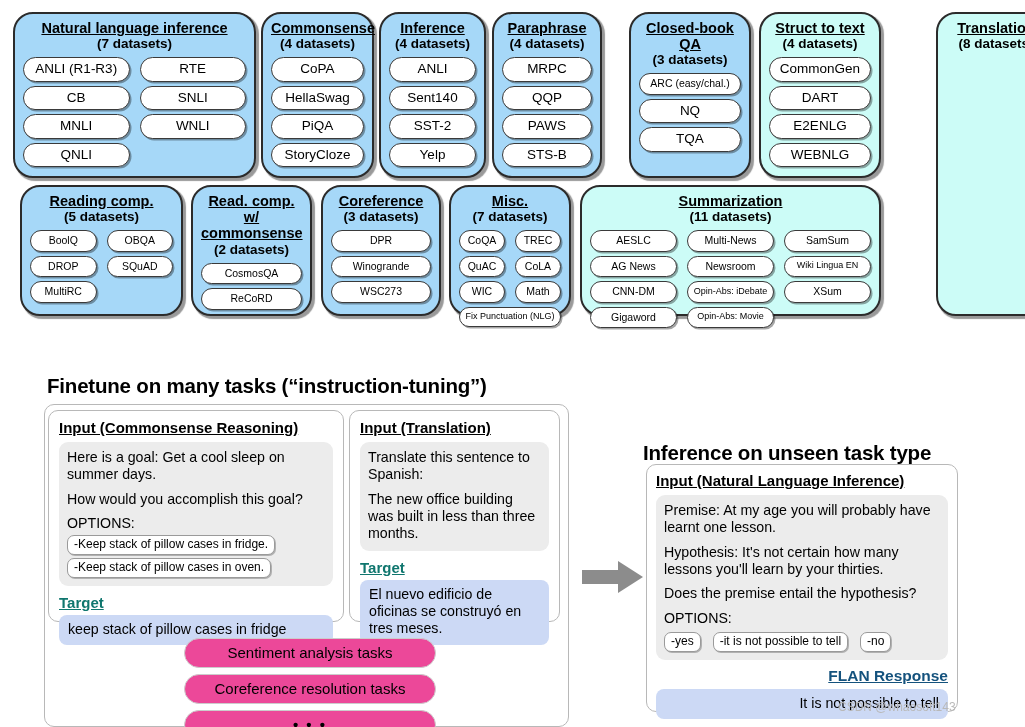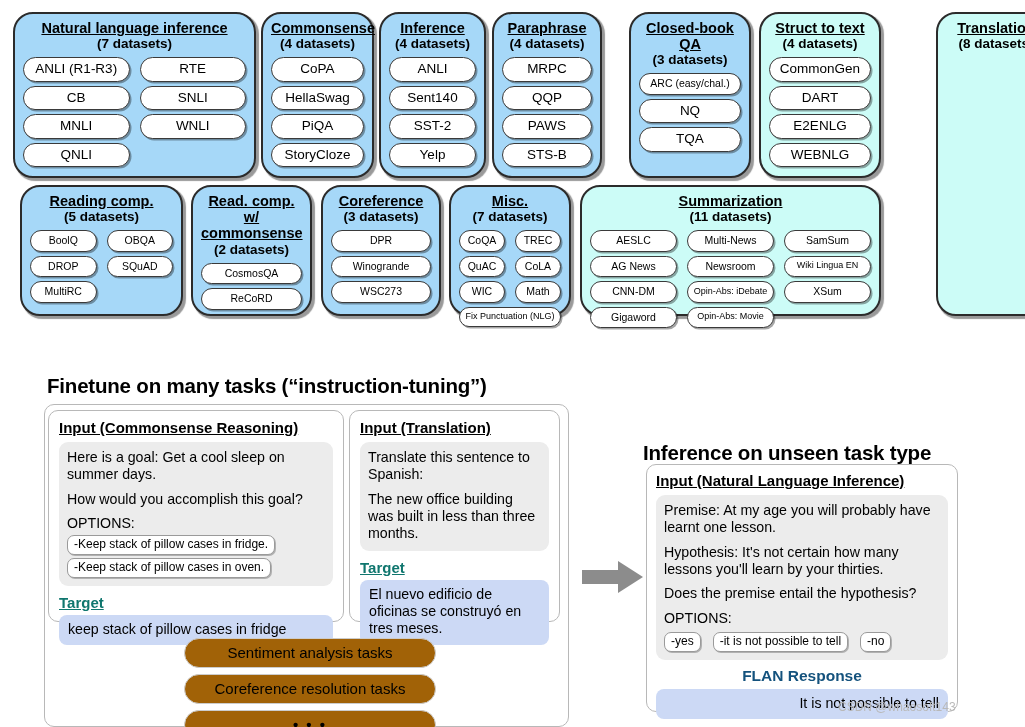--- a/index.html
+++ b/index.html
@@ -130,40 +130,41 @@
     margin: 8px 0 4px;
   }
   .target-box {
     background: #ccd9f5;
     border-radius: 8px;
     padding: 6px 9px 7px;
     font-size: 14.2px;
     line-height: 1.22;
   }
   .task-pill {
-    background: #a16207;
+    background: #ec4899;
     border: 1.4px solid #cccccc;
     border-radius: 999px;
     text-align: center;
     font-size: 15px;
     padding: 5px 10px 6px;
     margin-bottom: 6px;
   }
   .arrow-wrap { position: absolute; }
   .watermark {
     position: absolute;
     color: #b9b9b9;
     font-size: 12px;
     white-space: nowrap;
   }
   .flan-label {
     font-weight: bold;
     font-size: 15.5px;
     color: #14527d;
-    text-align: center;
+    text-decoration: underline;
+    text-align: right;
   }
 </style>
 </head>
 <body>
 
 <div class="cluster blue" style="left:13px; top:12px; width:243px; height:166px;">
   <div class="cluster-title">Natural language inference</div>
   <div class="cluster-sub">(7 datasets)</div>
   <div class="pill-grid cols2">
     <div class="pill">ANLI (R1-R3)</div>

